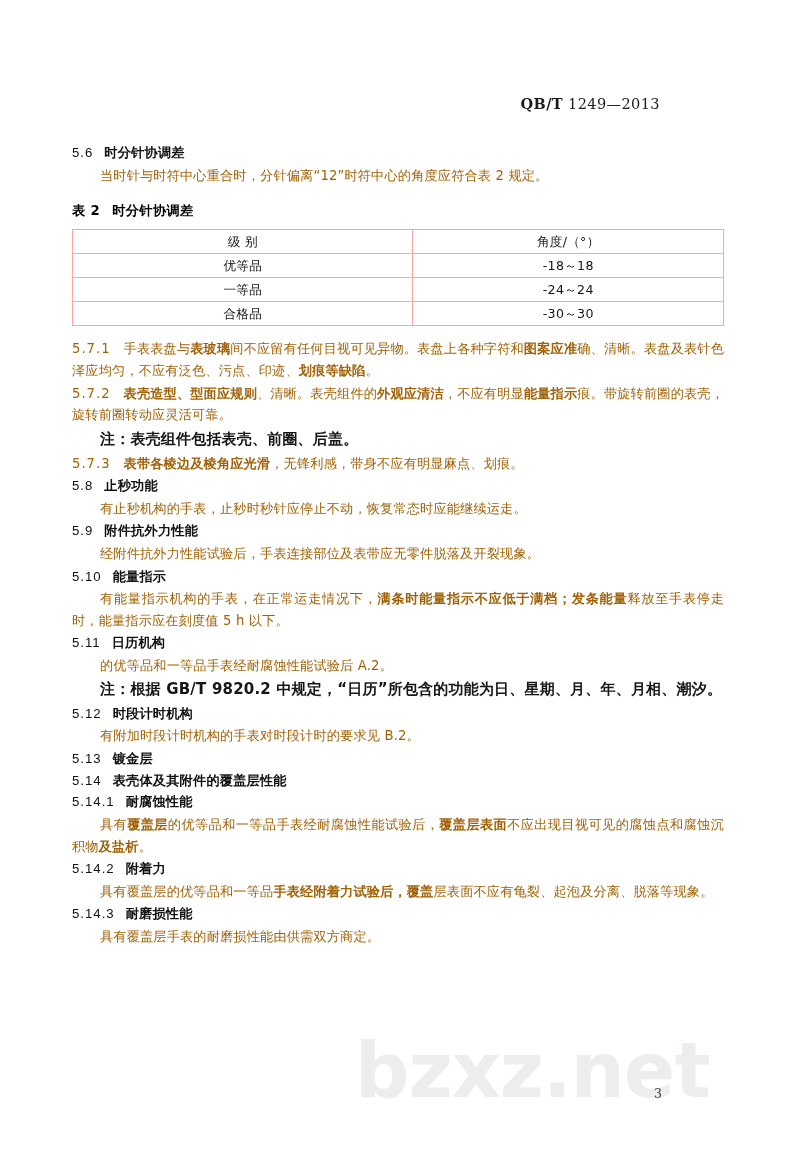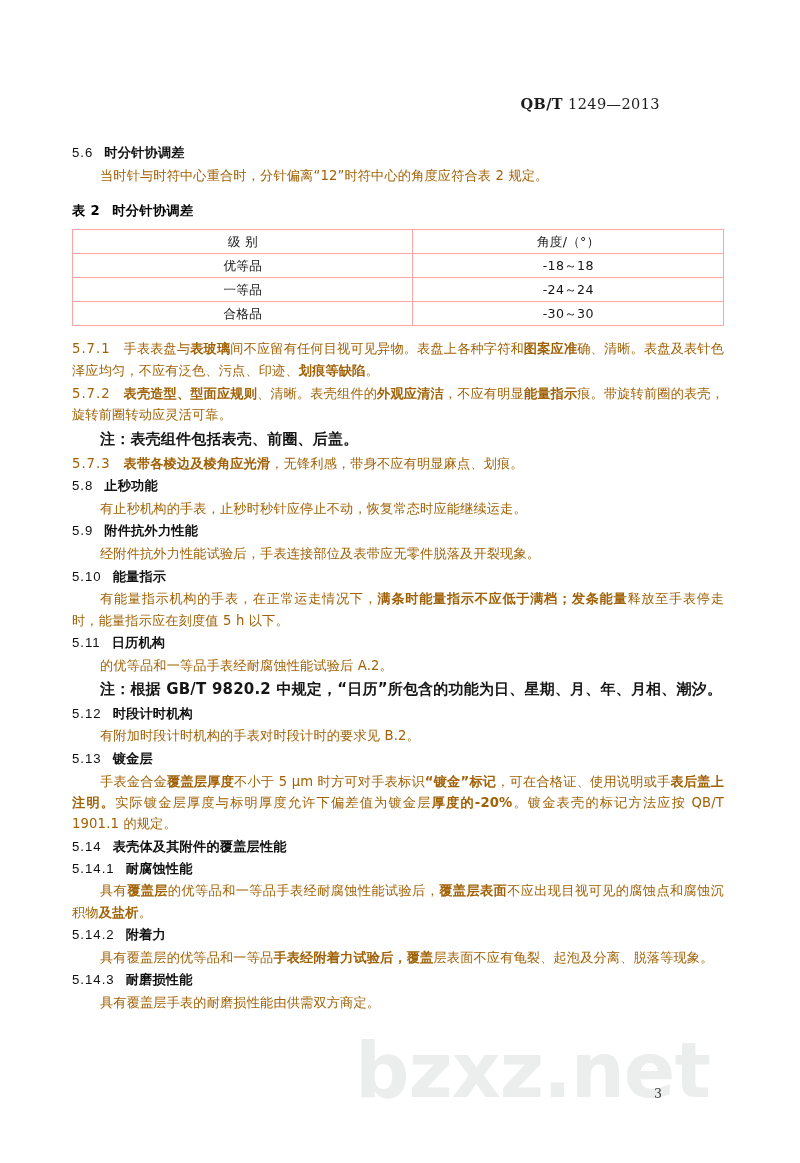--- a/index.html
+++ b/index.html
@@ -264,23 +264,20 @@
     <div class="clause-head">
       <span class="num">5.12</span><span class="ttl">时段计时机构</span>
     </div>
     <p class="para indent">
       <span>有附加时段计时机构的手表对时段计时的要求见 B.2。</span>
     </p>
 
     <div class="clause-head">
       <span class="num">5.13</span><span class="ttl">镀金层</span>
     </div>
-    <p class="para indent">
-      <span>手表金合金</span><b>覆盖层厚度</b><span>不小于 5 μm 时方可对手表标识</span><b>“镀金”标记</b><span>，可在合格证、使用说明或手</span><b>表后盖上注明。</b><span>实际镀金层厚度与标明厚度允许下偏差值为镀金层</span><b>厚度的-20%</b><span>。镀金表壳的标记方法应按 QB/T 1901.1 的规定。</span>
-    </p>
 
     <div class="clause-head">
       <span class="num">5.14</span><span class="ttl"><b>表壳体及其</b><span>附件的覆盖层性能</span></span>
     </div>
 
     <div class="clause-head">
       <span class="num">5.14.1</span><span class="ttl">耐腐蚀性能</span>
     </div>
     <p class="para indent">
       <span>具有</span><b>覆盖层</b><span>的优等品和一等品手表经耐腐蚀性能试验后，</span><b>覆盖层表面</b><span>不应出现目视可见的腐蚀点和腐蚀沉积物</span><b>及盐析</b><span>。</span>

